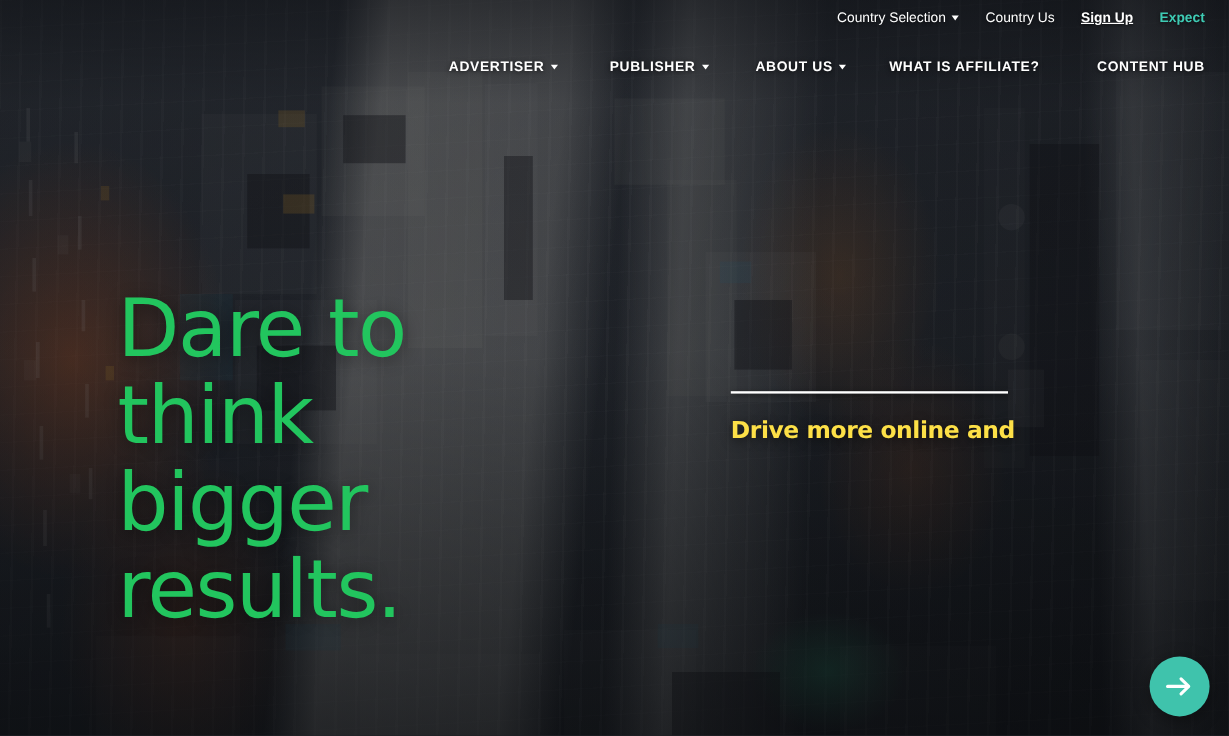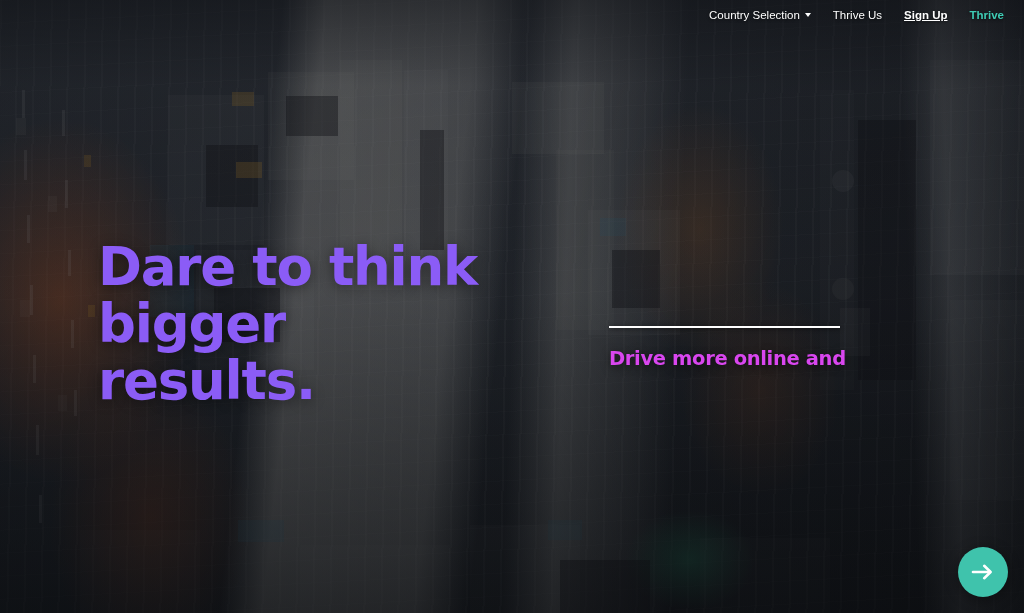--- a/index.html
+++ b/index.html
@@ -105,22 +105,22 @@
     display:flex; align-items:center; gap:5px;
     text-shadow:0 1px 4px rgba(0,0,0,.65);
   }
   .nav-sp1 { width:58px; } .nav-sp2 { width:52px; }
   .nav-sp3 { width:48px; } .nav-sp4 { width:64px; }
 
   
   .hero-left { position:absolute; left:98px; top:238px; width:420px; z-index:15; }
   .headline {
     font-family:"DejaVu Sans", sans-serif;
-    font-size:53px; font-weight:bold; line-height:1.08;
-    color:#8b5cf6; letter-spacing:-1.2px;
+    font-size:67px; font-weight:normal; line-height:1.08;
+    color:#22c55e; letter-spacing:-1.2px;
     text-shadow:0 2px 14px rgba(0,0,0,.45);
   }
   .subcopy {
     margin-top:26px;
     font-size:15.5px; line-height:1.95; color:#f2f3f4;
     text-shadow:0 1px 6px rgba(0,0,0,.75);
     max-width:400px;
   }
 
   .hero-right { position:absolute; left:609px; top:294px; width:250px; z-index:15; }
@@ -132,21 +132,21 @@
   }
   .stat-rule {
     width:231px; height:2px; background:#ffffff;
     margin:32px 0 0 0;
     box-shadow:0 1px 4px rgba(0,0,0,.55);
   }
   .stat-caption {
     margin-top:19px;
     font-family:"DejaVu Sans", sans-serif;
     font-size:19.5px; font-weight:bold; line-height:1.28;
-    color:#d946ef; letter-spacing:-.35px;
+    color:#fde047; letter-spacing:-.35px;
     text-shadow:0 2px 9px rgba(0,0,0,.55);
   }
 
   
   .next-btn {
     position:absolute; right:16px; bottom:16px;
     width:50px; height:50px; border-radius:50%;
     background:#3FC3AC;
     display:flex; align-items:center; justify-content:center;
     border:none; cursor:pointer; z-index:25;
@@ -222,26 +222,46 @@
 
   <div class="bg-overlay"></div>
 
   <div class="header">
 
     <div class="utility-nav">
       <a class="u-item" href="#">
         <span>Country Selection</span>
         <span class="caret-sm"></span>
       </a>
-      <a class="u-item" href="#">Thrive Us</a>
+      <a class="u-item" href="#">Country Us</a>
       <a class="u-item bold" href="#">Sign Up</a>
-      <a class="u-item teal" href="#">Thrive</a>
+      <a class="u-item teal" href="#">Expect</a>
     </div>
 
 
+    <nav class="main-nav">
+      <a class="m-item" href="#">
+        <span>ADVERTISER</span>
+        <span class="caret-sm"></span>
+      </a>
+      <span class="nav-sp1"></span>
+      <a class="m-item" href="#">
+        <span>PUBLISHER</span>
+        <span class="caret-sm"></span>
+      </a>
+      <span class="nav-sp2"></span>
+      <a class="m-item" href="#">
+        <span>ABOUT US</span>
+        <span class="caret-sm"></span>
+      </a>
+      <span class="nav-sp3"></span>
+      <a class="m-item" href="#">WHAT IS AFFILIATE?</a>
+      <span class="nav-sp4"></span>
+      <a class="m-item" href="#">CONTENT HUB</a>
+    </nav>
   </div>
 
   <div class="hero-left">
     <h1 class="headline">
       <div>Dare to think</div>
       <div>bigger results.</div>
     </h1>
   </div>
 
   <div class="hero-right">

